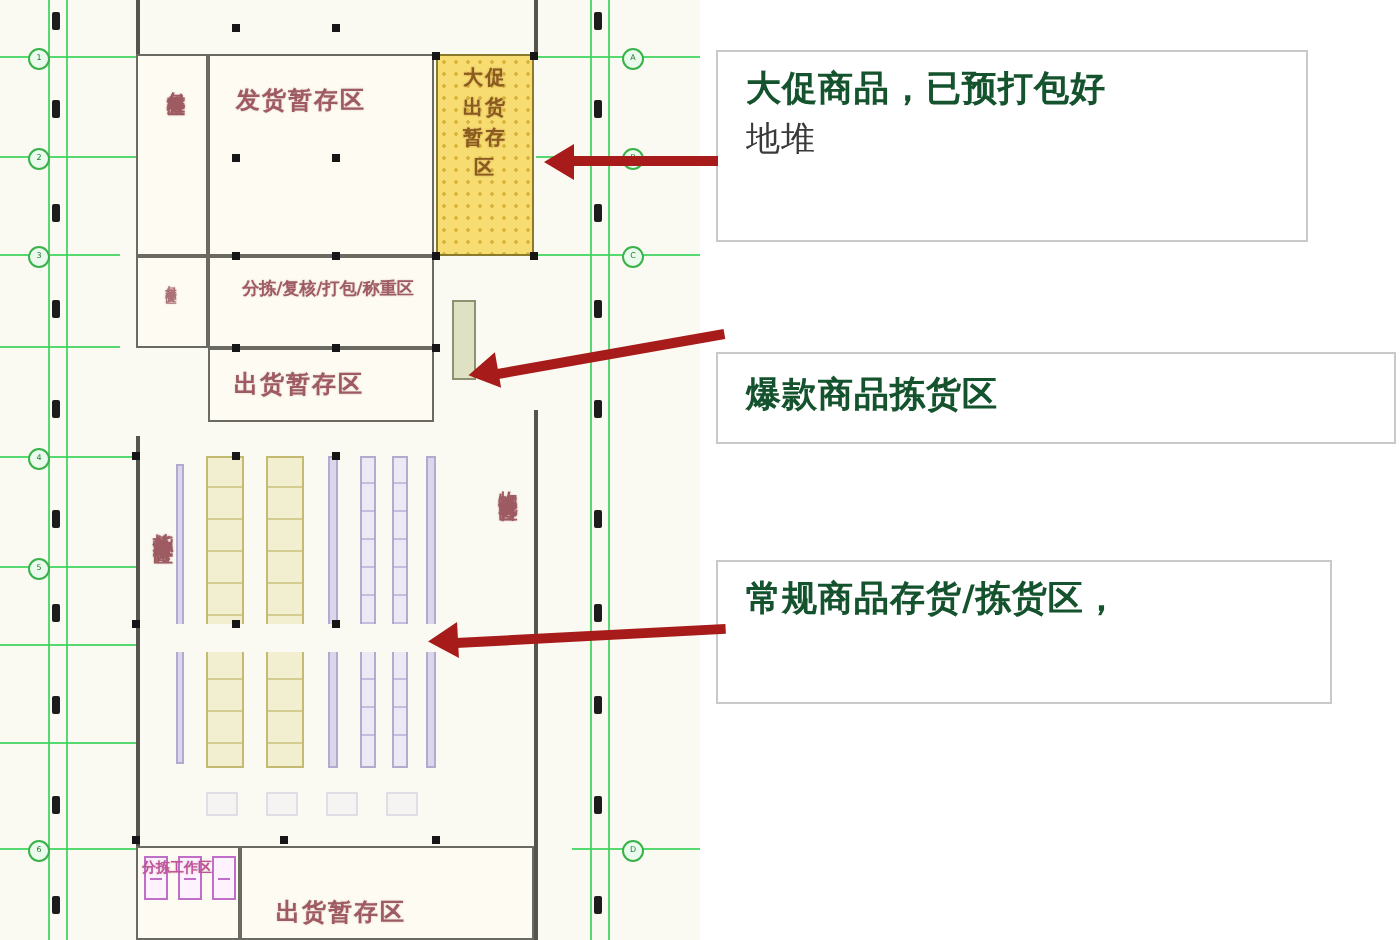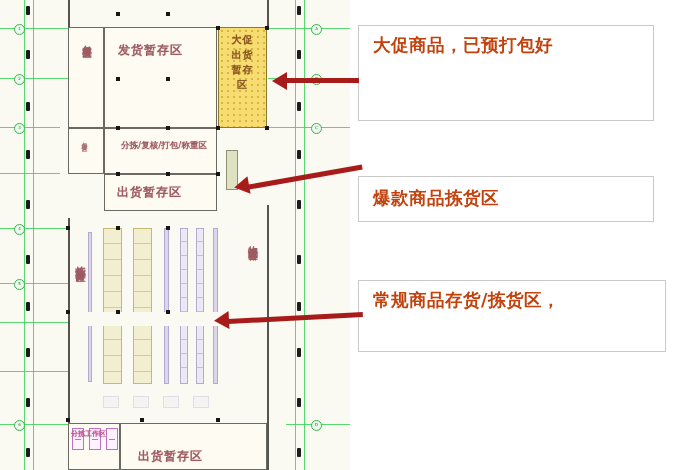--- a/index.html
+++ b/index.html
@@ -86,21 +86,21 @@
   }
   .wstation .bar{position:absolute;left:2px;right:2px;height:1px;background:#c06fc8;}
 
   
   .callout{
     position:absolute;box-sizing:border-box;
     background:#ffffff;border:1px solid #c9c9c9;
     padding:7px 12px 9px 14px;
   }
   .callout .l1{
-    color:#c2410c;font-weight:700;font-size:17.5px;line-height:25px;
+    color:#14532d;font-weight:700;font-size:17.5px;line-height:25px;
     letter-spacing:.5px;white-space:nowrap;
   }
   .callout .l2{
     color:#3a3a3a;font-weight:400;font-size:17px;line-height:25px;
     letter-spacing:.5px;white-space:nowrap;
   }
 
   
   .arrow{position:absolute;height:5px;background:#a81b1b;}
   .arrow.diag{transform-origin:left center;}
@@ -301,25 +301,26 @@
       <div class="bar" style="top:10px;"></div>
     </div>
     <div class="wstation" style="left:106px;top:428px;width:12px;height:22px;">
       <div class="bar" style="top:10px;"></div>
     </div>
     <div class="lbl" style="left:71px;top:429px;font-size:7px;color:#c0539a;letter-spacing:0;">分拣工作区</div>
   </div>
 
   <div class="callout" style="left:358px;top:25px;width:296px;height:96px;">
     <div class="l1">大促商品，已预打包好</div>
+    <div class="l2">地堆</div>
   </div>
   <div class="arrow" style="left:287px;top:78px;width:72px;"></div>
   <div class="arrowhead" style="left:272px;top:71.5px;"></div>
 
-  <div class="callout" style="left:358px;top:176px;width:296px;height:46px;padding-top:9px;">
+  <div class="callout" style="left:358px;top:176px;width:340px;height:46px;padding-top:9px;">
     <div class="l1">爆款商品拣货区</div>
   </div>
   <div class="arrow diag" style="left:246px;top:185px;width:118px;transform:rotate(-10deg);"></div>
   <div class="arrowhead diag" style="left:234px;top:176px;transform:rotate(-10deg);"></div>
 
   <div class="callout" style="left:358px;top:280px;width:308px;height:72px;">
     <div class="l1">常规商品存货/拣货区，</div>
   </div>
   <div class="arrow diag" style="left:228px;top:319px;width:135px;transform:rotate(-3deg);"></div>
   <div class="arrowhead diag" style="left:214px;top:311px;transform:rotate(-3deg);"></div>

